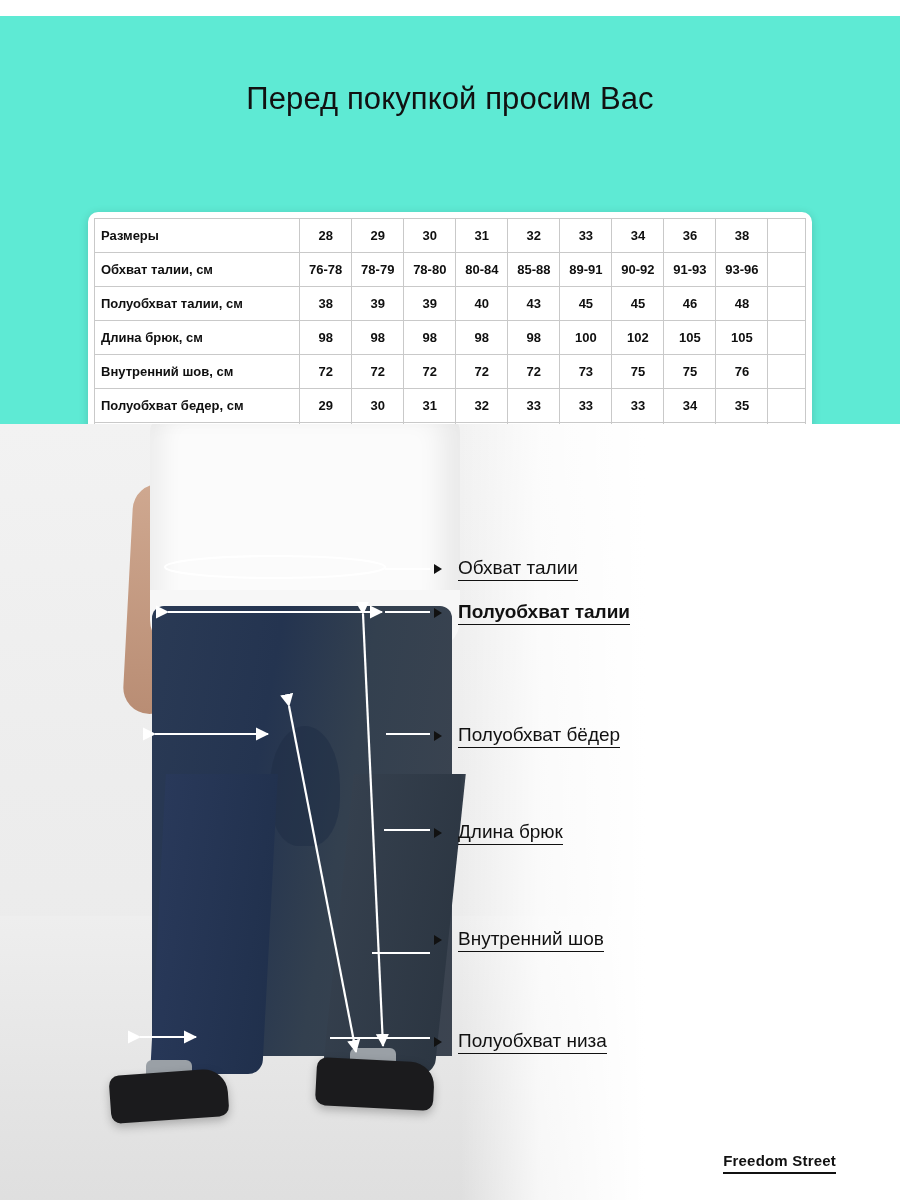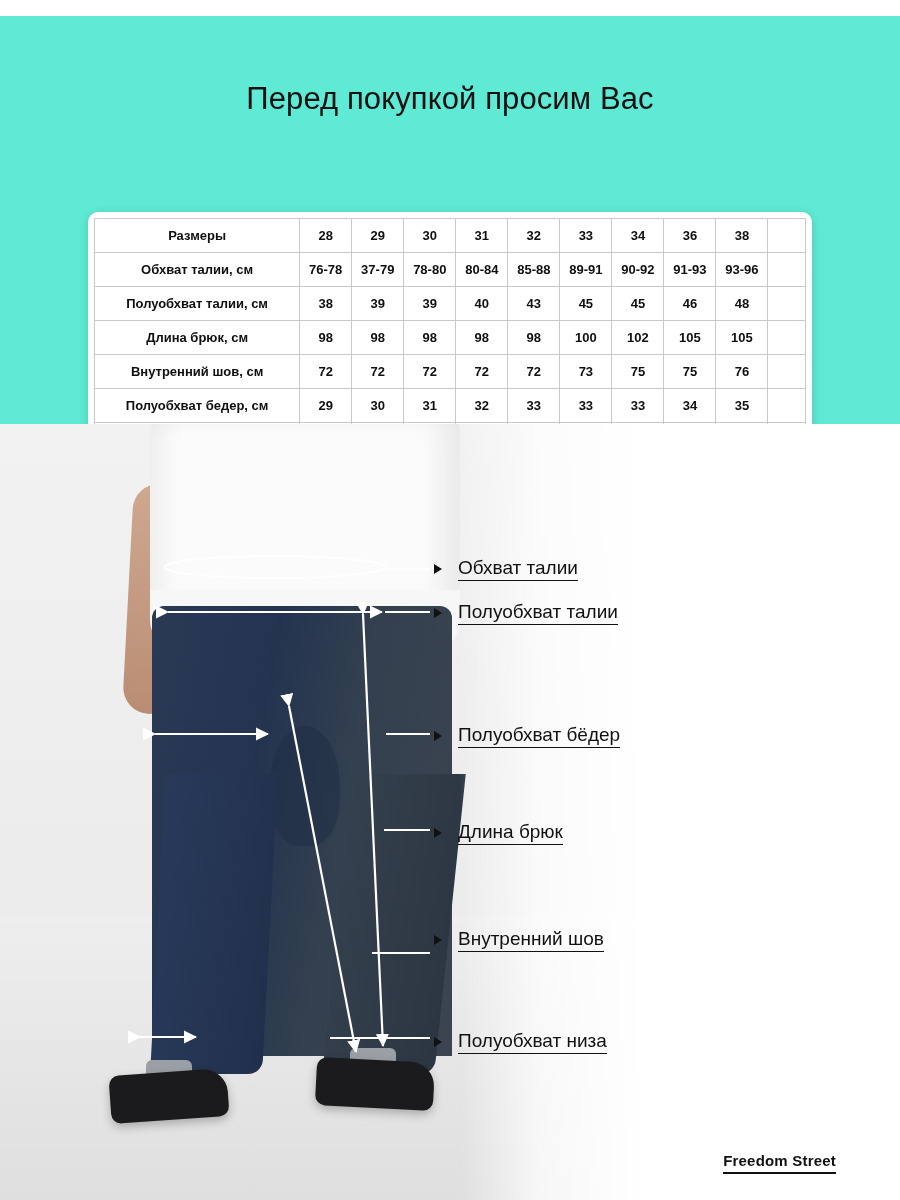--- a/index.html
+++ b/index.html
@@ -56,21 +56,21 @@
   table.size-table td, table.size-table th {
     border: 1px solid #c9c9c9;
     text-align: center;
     padding: 4px 2px;
     height: 25px;
     font-weight: bold;
     white-space: nowrap;
   }
   table.size-table td.rowlabel {
     width: 210px;
-    text-align: center;
+    text-align: left;
     font-weight: bold;
     padding-left: 6px;
     padding-right: 6px;
   }
   table.size-table td.val {
     width: 52px;
     font-weight: bold;
   }
   table.size-table td.pad {
     width: 44px;
@@ -229,21 +229,21 @@
           <td class="val">33</td>
           <td class="val">34</td>
           <td class="val">36</td>
           <td class="val">38</td>
           <td class="pad"></td>
         </tr>
 
         <tr>
           <td class="rowlabel">Обхват талии, см</td>
           <td class="val">76-78</td>
-          <td class="val">37-79</td>
+          <td class="val">78-79</td>
           <td class="val">78-80</td>
           <td class="val">80-84</td>
           <td class="val">85-88</td>
           <td class="val">89-91</td>
           <td class="val">90-92</td>
           <td class="val">91-93</td>
           <td class="val">93-96</td>
           <td class="pad"></td>
         </tr>
 
@@ -369,21 +369,21 @@
     </svg>
 
     <div class="rightwash"></div>
   </div>
 
   <div class="labels">
     <div class="label-row" style="left:434px; top:133px;">
       <span class="tri"></span>
       <span class="txt">Обхват талии</span>
     </div>
-    <div class="label-row" style="left:434px; top:177px;">
+    <div class="label-row" style="left:434px; top:177px;font-weight:bold;">
       <span class="tri"></span>
       <span class="txt">Полуобхват талии</span>
     </div>
     <div class="label-row" style="left:434px; top:300px;">
       <span class="tri"></span>
       <span class="txt">Полуобхват бёдер</span>
     </div>
     <div class="label-row" style="left:434px; top:397px;">
       <span class="tri"></span>
       <span class="txt">Длина брюк</span>

